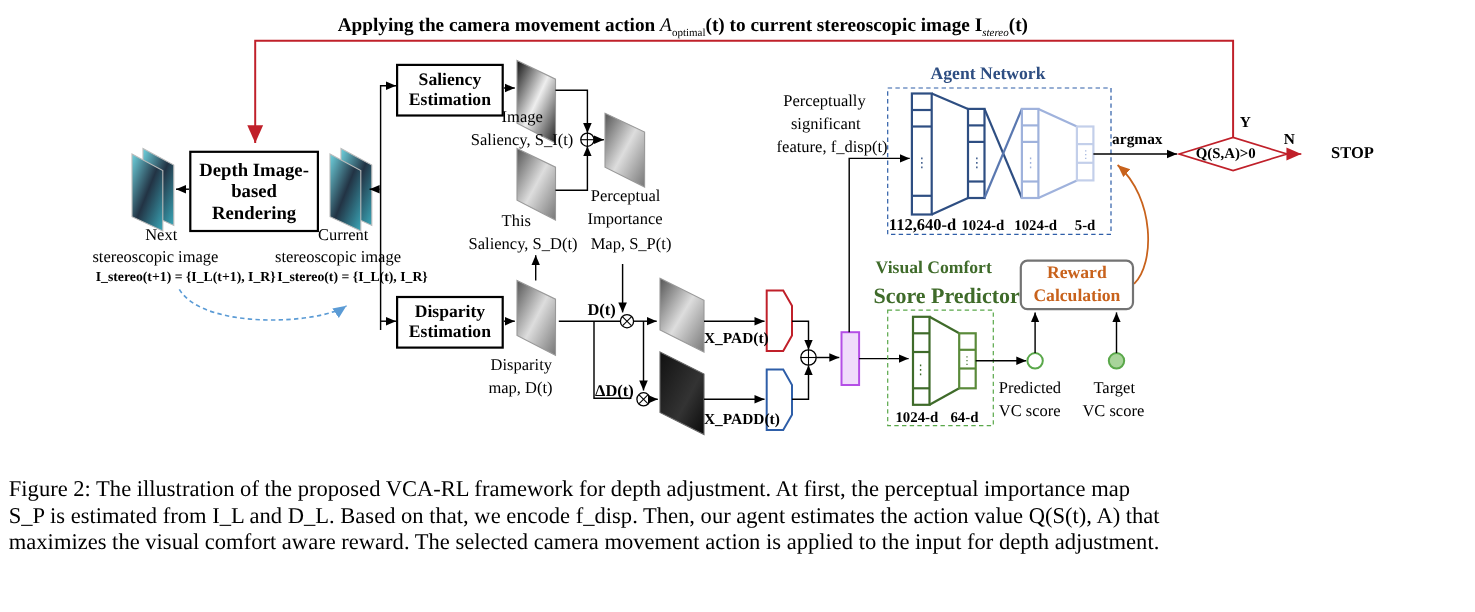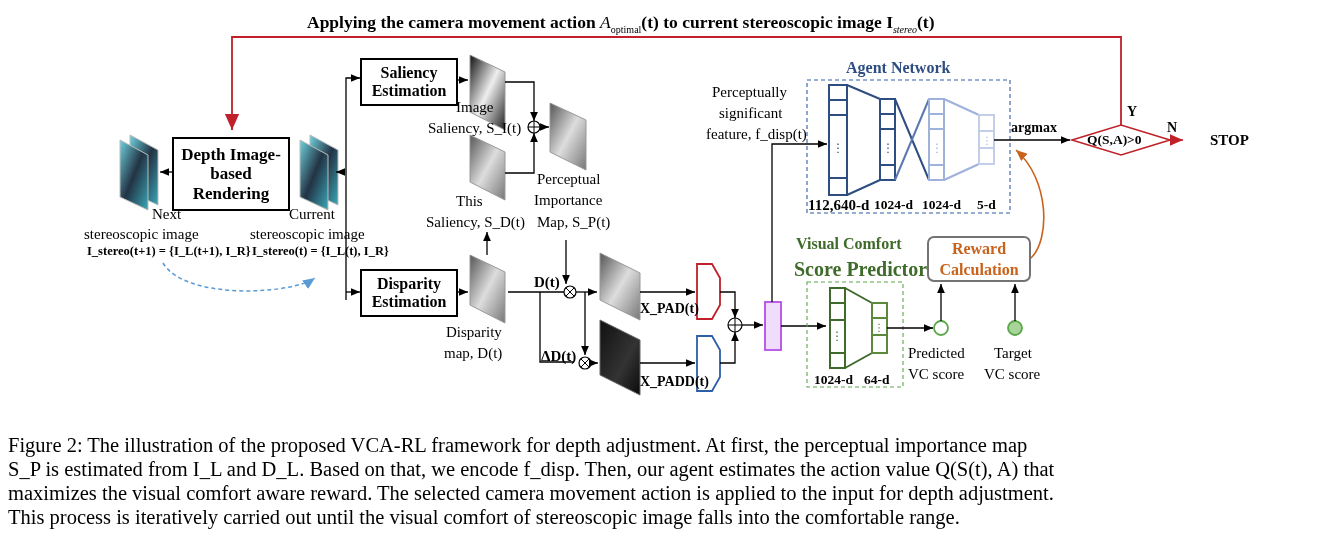--- a/index.html
+++ b/index.html
@@ -193,21 +193,21 @@
 </div>
 <div class="box" style="left:360px;top:58px;width:94px;height:44px;font-size:16px;">
   <span>Saliency</span>
     <span>Estimation</span>
 </div>
 <div class="box" style="left:360px;top:269px;width:94px;height:44px;font-size:16px;">
   <span>Disparity</span>
     <span>Estimation</span>
 </div>
 
-<div class="t lbl" style="left:132px;top:205px;margin-left:20px;">Next</div>
+<div class="t lbl" style="left:132px;top:205px;">Next</div>
 <div class="t lbl" style="left:84px;top:225px;">stereoscopic image</div>
 <div class="t" style="left:87px;top:245px;font-size:12.5px;font-weight:bold;">I_stereo(t+1) = {I_L(t+1), I_R}</div>
 <div class="t lbl" style="left:289px;top:205px;">Current</div>
 <div class="t lbl" style="left:250px;top:225px;">stereoscopic image</div>
 <div class="t" style="left:252px;top:245px;font-size:12.5px;font-weight:bold;">I_stereo(t) = {I_L(t), I_R}</div>
 
 <div class="t lbl" style="left:456px;top:98px;">Image</div>
 <div class="t lbl" style="left:428px;top:119px;">Saliency, S_I(t)</div>
 <div class="t lbl" style="left:456px;top:192px;">This</div>
 <div class="t lbl" style="left:426px;top:213px;">Saliency, S_D(t)</div>
@@ -250,14 +250,13 @@
 
 <div class="t lbl" style="left:908px;top:344px;">Predicted</div>
 <div class="t lbl" style="left:908px;top:365px;">VC score</div>
 <div class="t lbl" style="left:994px;top:344px;">Target</div>
 <div class="t lbl" style="left:984px;top:365px;">VC score</div>
 
 <div class="caption">
   <span>Figure 2: The illustration of the proposed VCA-RL framework for depth adjustment. At first, the perceptual importance map</span>
   <span>S_P is estimated from I_L and D_L. Based on that, we encode f_disp. Then, our agent estimates the action value Q(S(t), A) that</span>
   <span>maximizes the visual comfort aware reward. The selected camera movement action is applied to the input for depth adjustment.</span>
-  <span>This process is iteratively carried out until the visual comfort of stereoscopic image falls into the comfortable range.</span>
 </div>
 
 </body></html>

